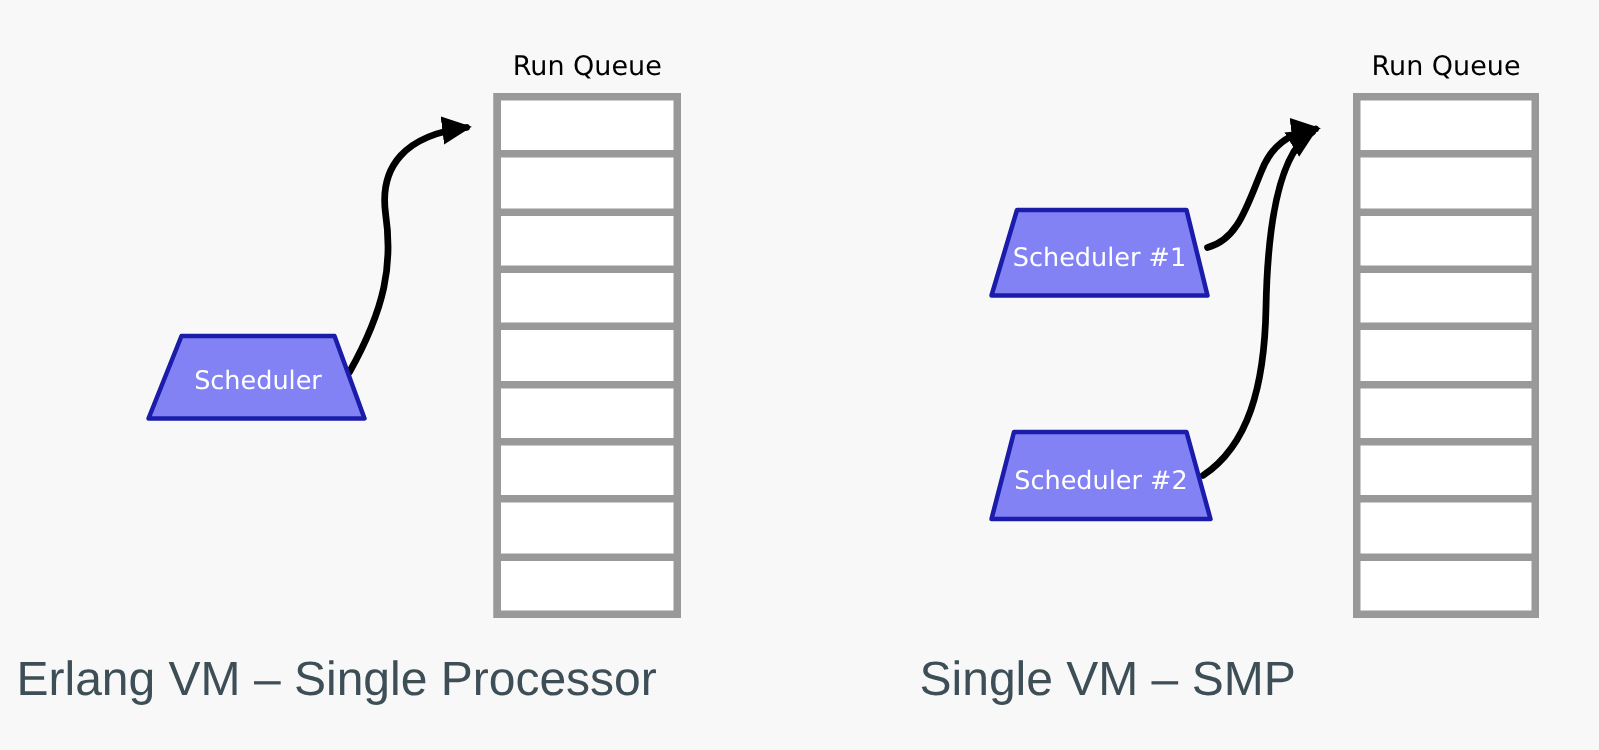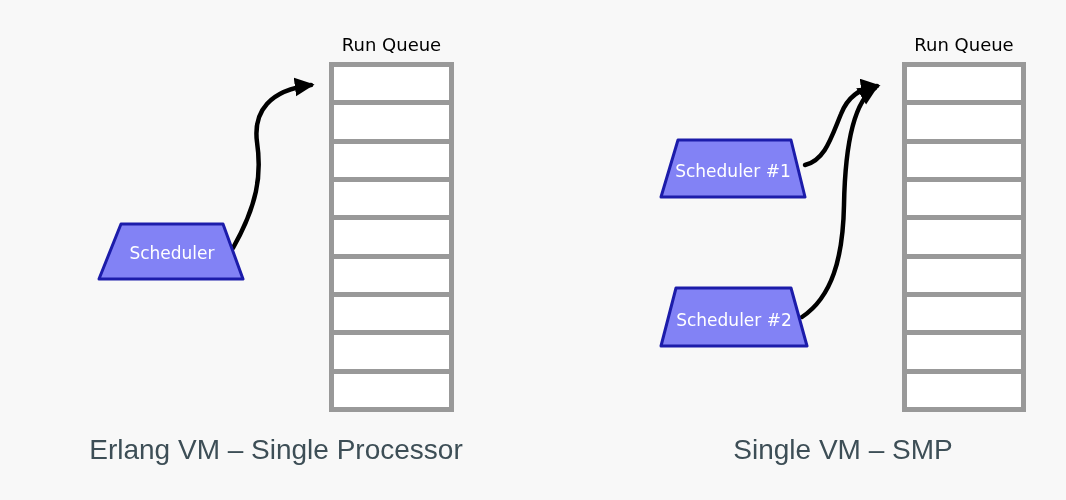--- a/index.html
+++ b/index.html
@@ -58,23 +58,22 @@
   }
   .trapezoid-svg text {
     fill: #ffffff;
     font-family: "DejaVu Sans", sans-serif;
     font-size: 17px;
     text-anchor: middle;
   }
   .caption {
     position: absolute;
     top: 434px;
-    font-size: 28px;
+    font-size: 32px;
     color: #3d4e56;
-    text-align: center;
     font-family: "Liberation Sans", "DejaVu Sans", sans-serif;
     white-space: nowrap;
     z-index: 4;
   }
   .arrow-path {
     fill: none;
     stroke: #000000;
     stroke-width: 4.5;
     stroke-linecap: round;
   }

